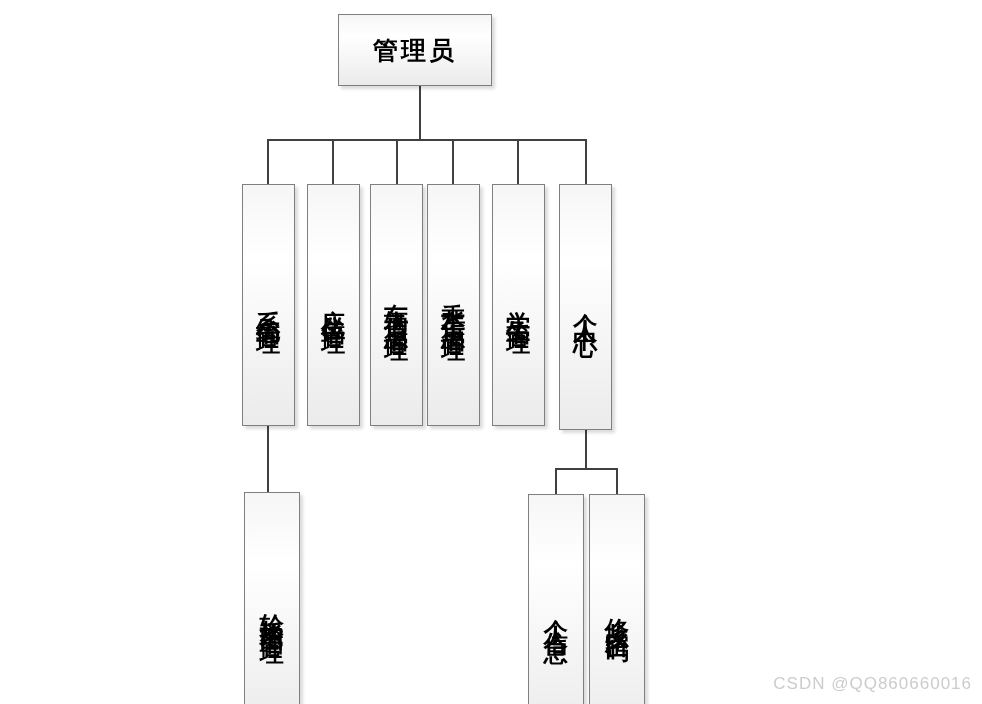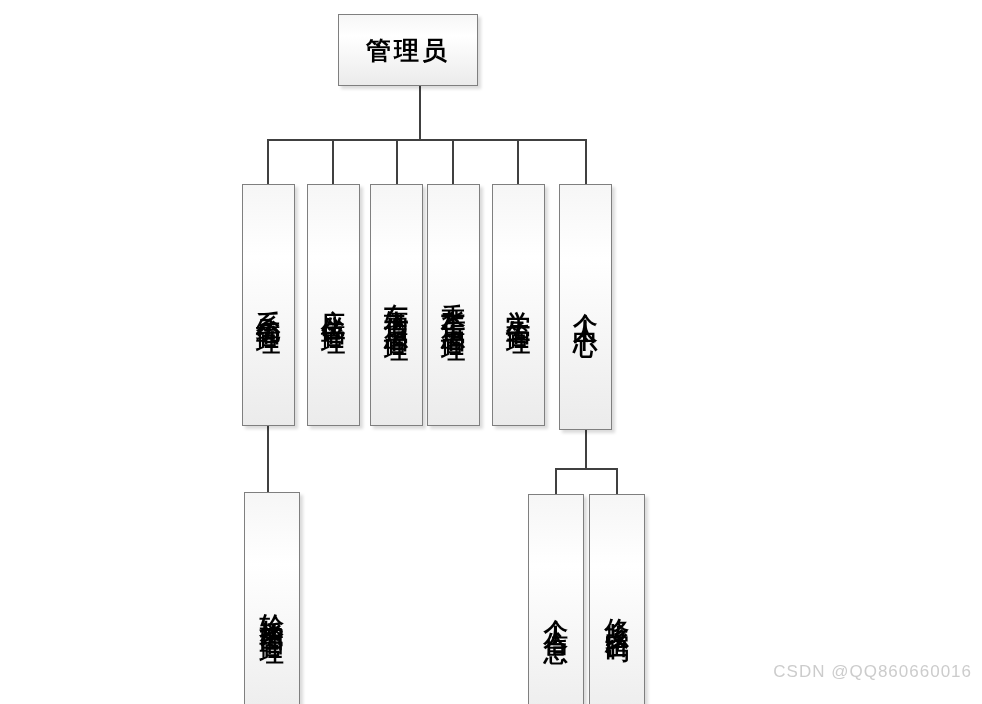--- a/index.html
+++ b/index.html
@@ -15,21 +15,21 @@
     display:flex;align-items:center;justify-content:center;
     color:#000;font-weight:bold;
   }
   .node.root{font-size:25px;letter-spacing:3px;}
   .vlabel{
     writing-mode:vertical-lr;text-orientation:upright;
     font-size:24px;letter-spacing:7px;line-height:1.15;
   }
   .line{position:absolute;background:var(--connector,#404040);}
   .watermark{
-    position:absolute;right:10px;bottom:22px;
+    position:absolute;right:10px;bottom:10px;
     font-size:17px;color:var(--wm,#cccccc);letter-spacing:1px;
     text-shadow:1px 1px 0 #ffffff;
     text-align:right;
   }
 </style>
 </head>
 <body>
 
 <div class="canvas" style="--connector: #404040; --border: #7f7f7f; --wm: #cccccc;">
 
@@ -40,21 +40,21 @@
   <div class="line" style="left:396px;top:139px;width:2px;height:46px;"></div>
   <div class="line" style="left:452px;top:139px;width:2px;height:46px;"></div>
   <div class="line" style="left:517px;top:139px;width:2px;height:46px;"></div>
   <div class="line" style="left:585px;top:139px;width:2px;height:46px;"></div>
   <div class="line" style="left:267px;top:426px;width:2px;height:66px;"></div>
   <div class="line" style="left:585px;top:429px;width:2px;height:41px;"></div>
   <div class="line" style="left:555px;top:468px;width:63px;height:2px;"></div>
   <div class="line" style="left:555px;top:468px;width:2px;height:26px;"></div>
   <div class="line" style="left:616px;top:468px;width:2px;height:26px;"></div>
 
-  <div class="node root" style="left:338px;top:14px;width:140px;height:72px;">
+  <div class="node root" style="left:338px;top:14px;width:154px;height:72px;">
     <span>管理员</span>
   </div>
 
   <div class="node" style="left:242px;top:184px;width:53px;height:242px;">
     <span class="vlabel">系统管理</span>
   </div>
   <div class="node" style="left:307px;top:184px;width:53px;height:242px;">
     <span class="vlabel">座位管理</span>
   </div>
   <div class="node" style="left:370px;top:184px;width:53px;height:242px;">

